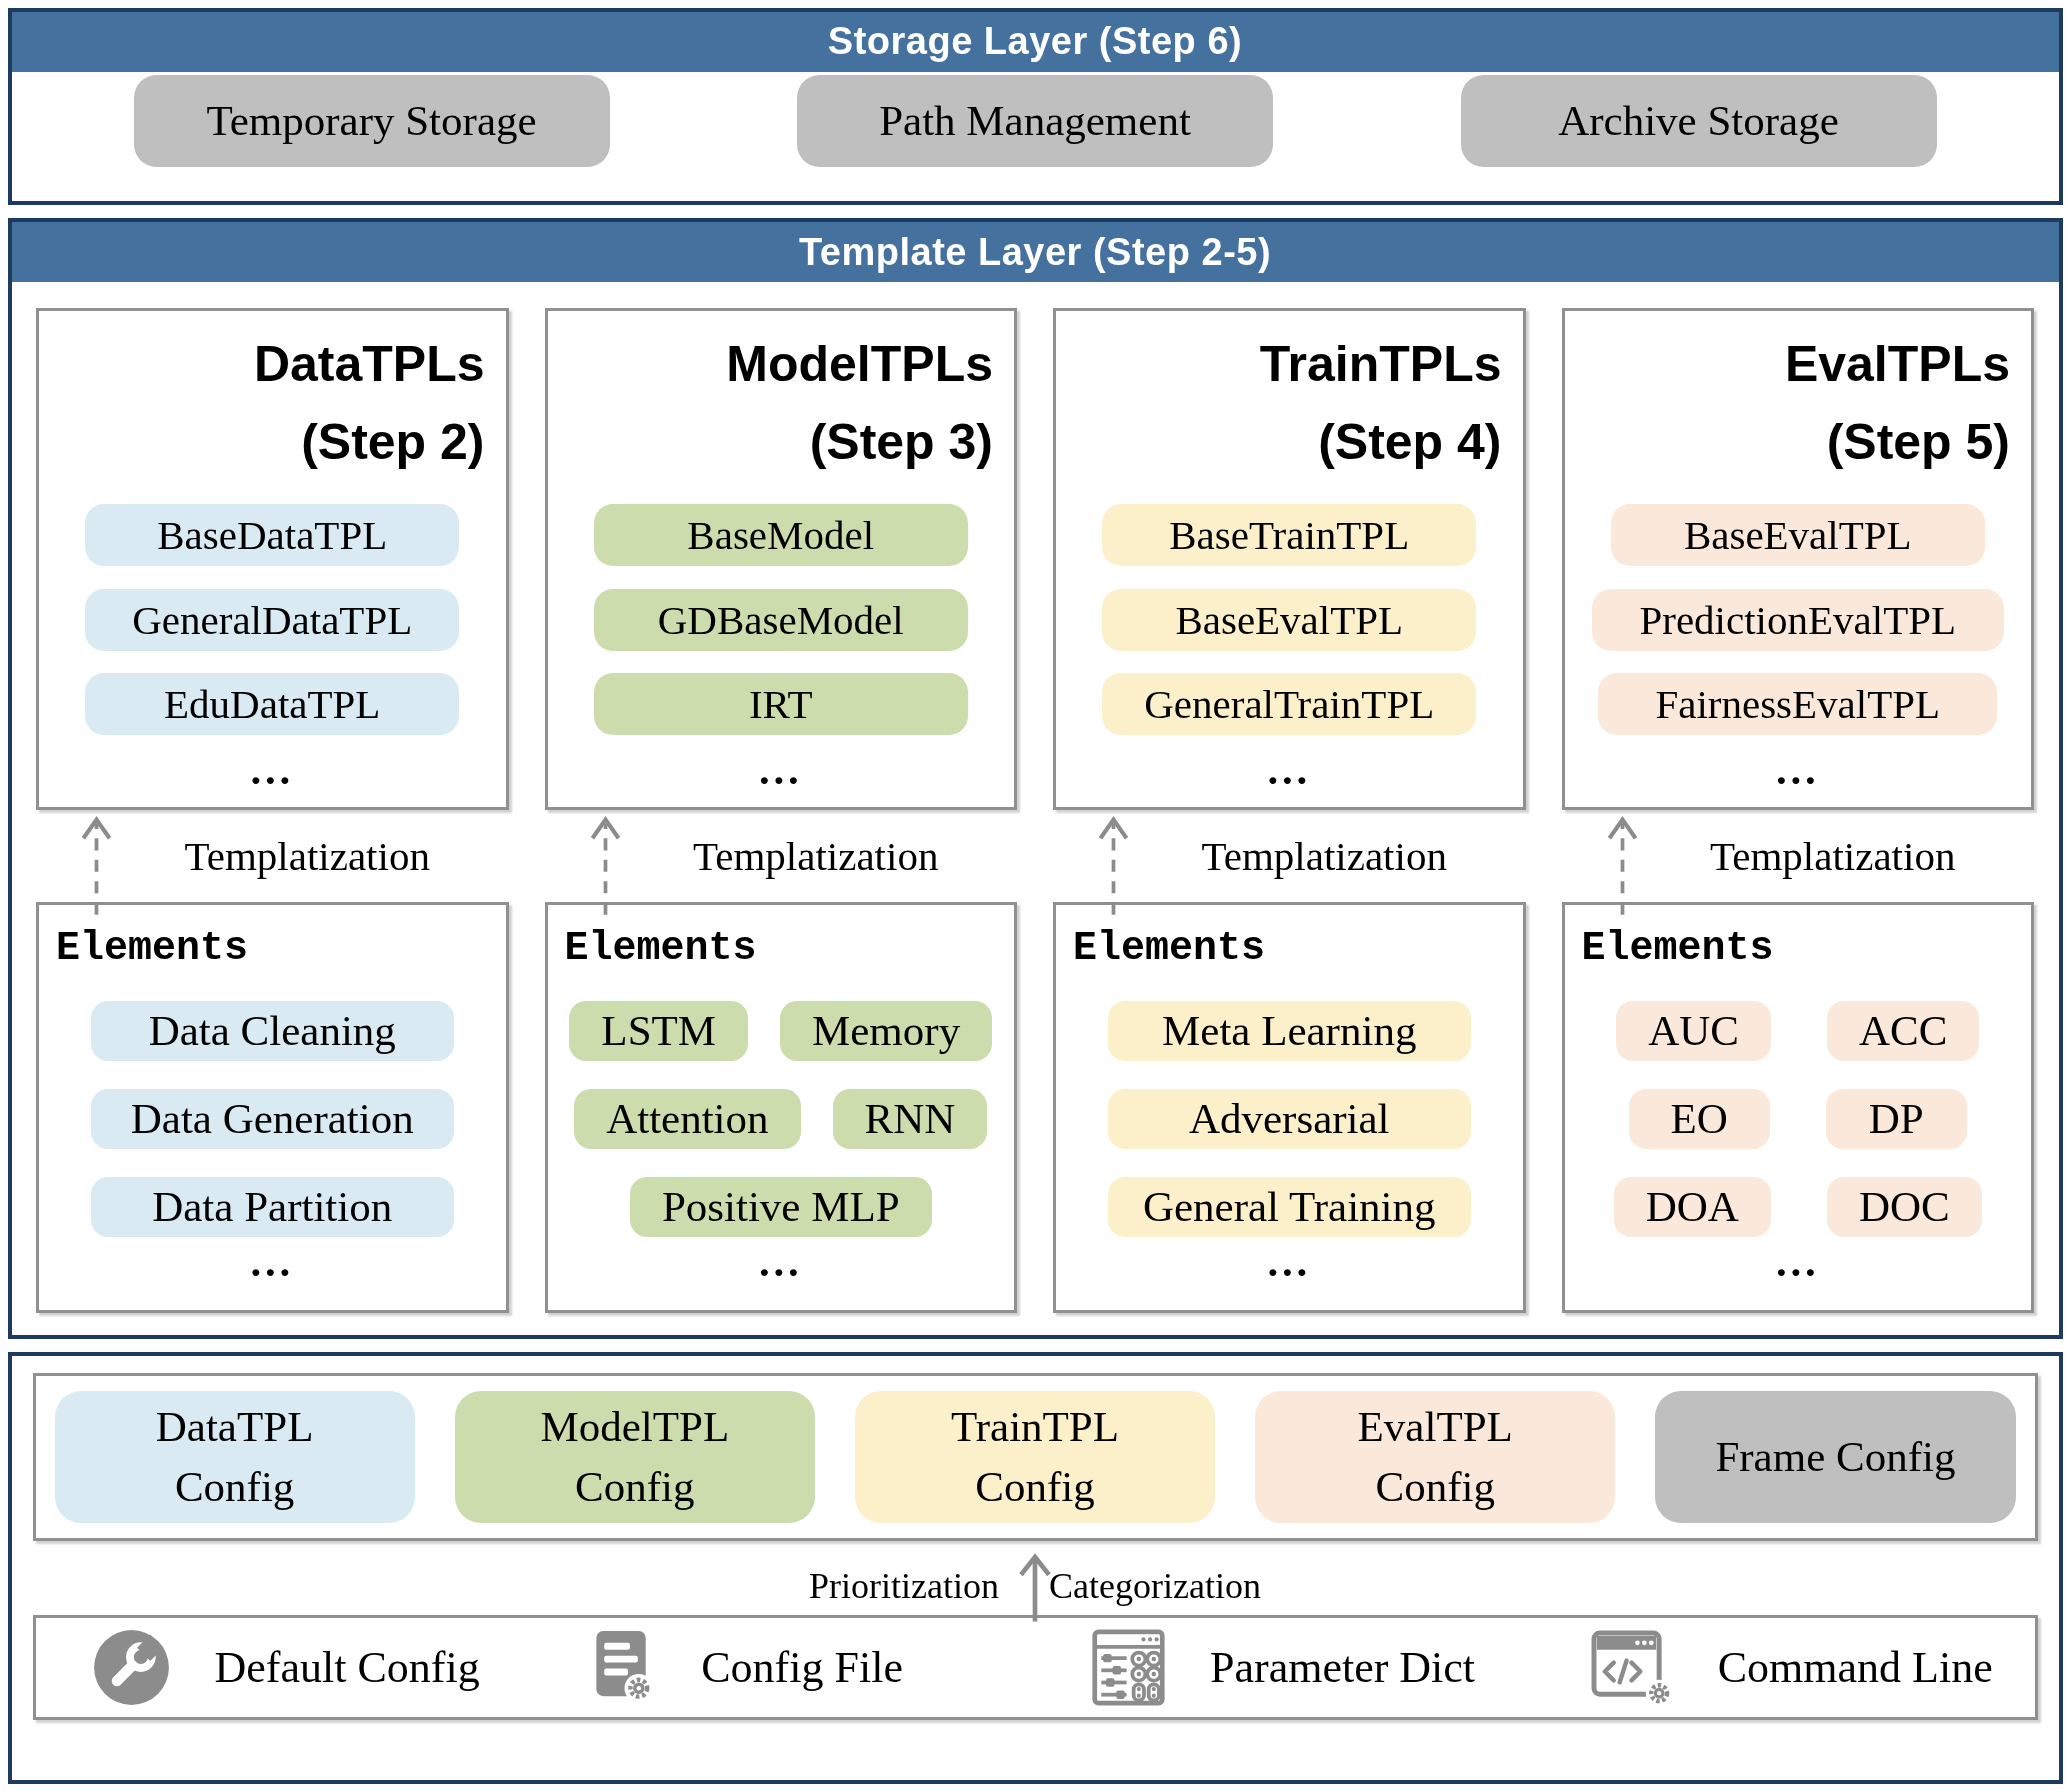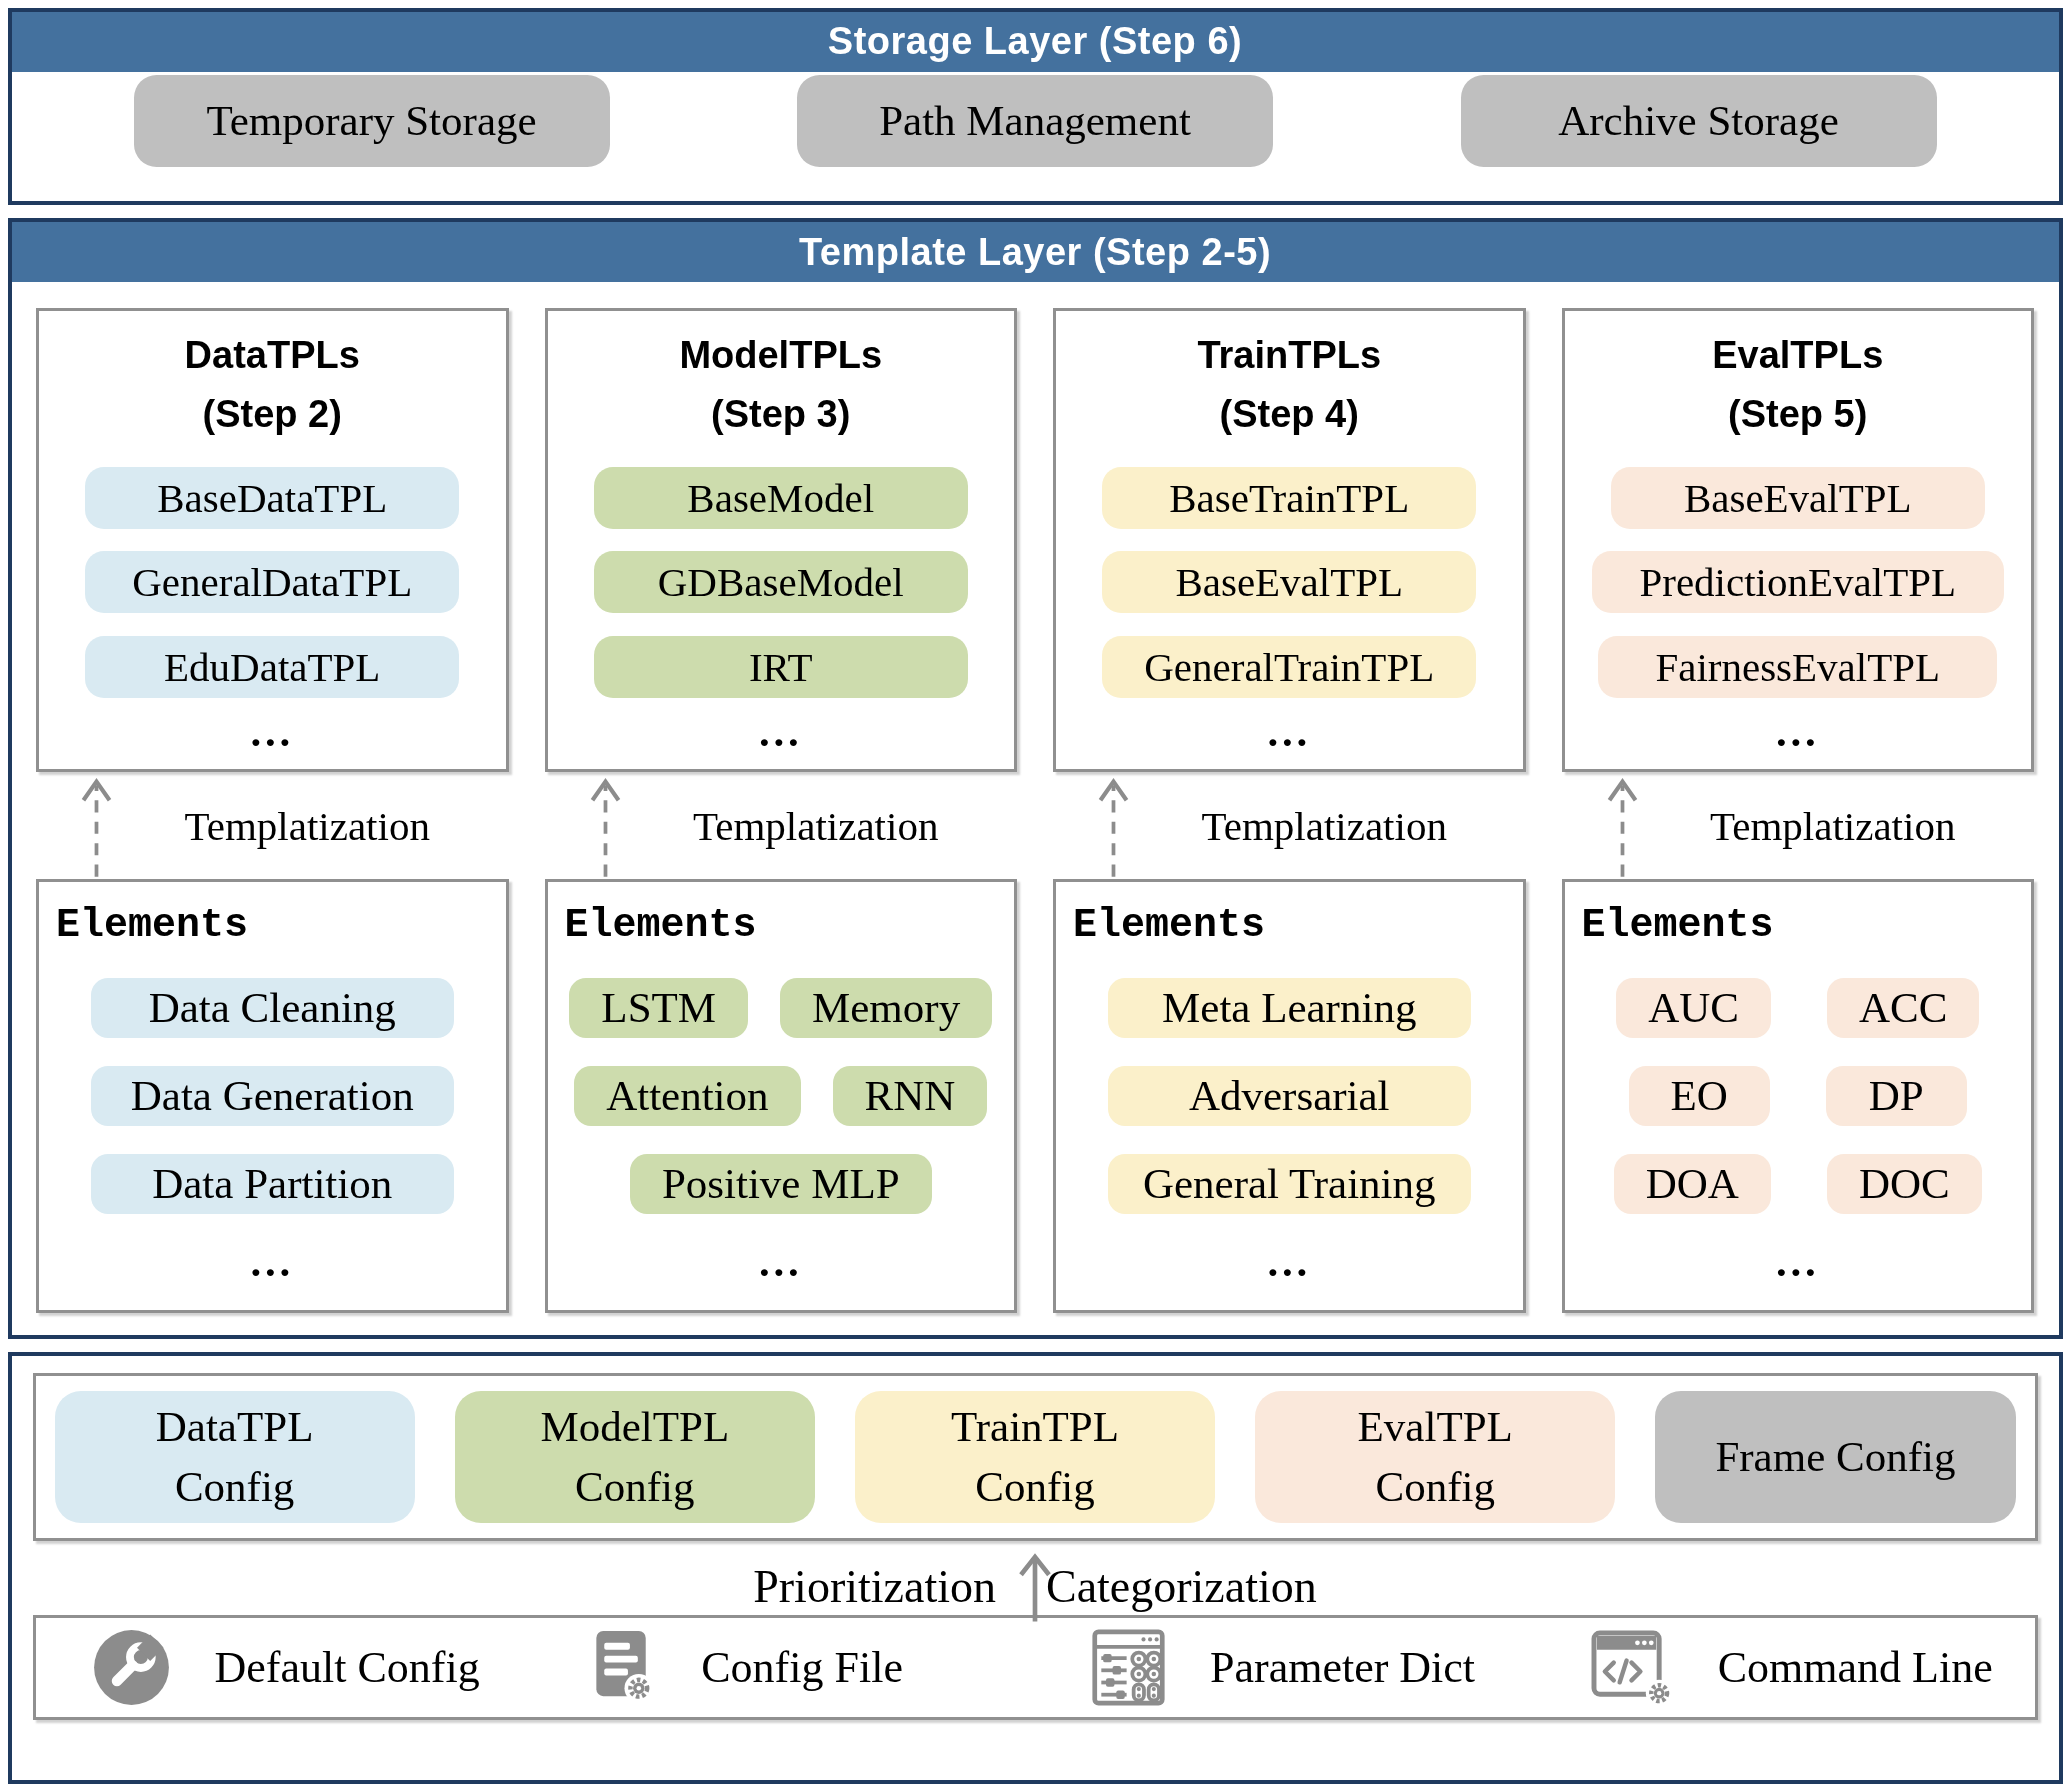--- a/index.html
+++ b/index.html
@@ -20,22 +20,22 @@
   .storage-body { display:flex; justify-content:space-between; padding:3px 122px 0 122px; }
   .storage-pill { width:476px; height:92px; background:#BFBFBF; border-radius:22.6px;
                   display:flex; align-items:center; justify-content:center; font-size:43px; }
 
   
   .template-body { box-sizing:border-box; height:calc(100% - 60px);
                    display:flex; gap:36px; padding:26px 24.5px 22.6px 24.5px; }
   .column { flex:1; display:flex; flex-direction:column; min-width:0; }
   .gbox { border:3.8px solid #909090; box-shadow:2.8px 2.8px 1.9px rgba(0,0,0,0.18); background:#fff; box-sizing:border-box; }
   .tpl-box { padding:15px 21px 13px 21px; }
-  .col-title { text-align:center; font-family:"Liberation Sans", sans-serif; font-weight:700;
-               font-size:38px; line-height:1.55; margin-bottom:7.5px; color:#000; }
+  .col-title { text-align:right; font-family:"Liberation Sans", sans-serif; font-weight:700;
+               font-size:50px; line-height:1.55; margin-bottom:7.5px; color:#000; }
   .tpl-pill { width:88%; height:62px; margin:22.6px auto 0 auto; border-radius:19px;
               display:flex; align-items:center; justify-content:center; font-size:41px; }
   .tpl-pill:first-of-type { margin-top:7.5px; }
   .box-ellipsis { text-align:center; font-weight:700; font-size:43px; letter-spacing:3.8px; margin-top:9.4px; }
 
   .arrow-zone { height:107px; position:relative; display:flex; align-items:center; }
   .arrow-zone svg { position:absolute; left:40px; top:0; }
   .arrow-label { flex:1; text-align:center; padding-left:70px; font-size:41px; }
 
   .elements-box { flex:1; padding:13px 17px 13px 17px; display:flex; flex-direction:column; }
@@ -56,21 +56,21 @@
   .t-peach  { background:#FAE8DB; }
   .t-gray   { background:#BFBFBF; }
 
   
   .config-body { box-sizing:border-box; height:calc(100% - 60px); display:flex; flex-direction:column; }
   .config-pills-box { margin:17px 21px 16px 21px; padding:15px 19px; display:flex; gap:40px; }
   .config-pill { flex:1; height:132px; border-radius:26px; display:flex; flex-direction:column;
                  align-items:center; justify-content:center; text-align:center;
                  font-size:43px; line-height:1.4; }
   .flow-strip { height:58px; position:relative; display:flex; align-items:center; justify-content:center;
-                gap:50px; font-size:46px; }
+                gap:50px; font-size:36px; }
   .flow-strip svg { position:absolute; left:50%; transform:translateX(-50%); top:-7.5px; }
   .sources-box { margin:0 21px; height:107px; display:flex; align-items:center; }
   .source { flex:1; display:flex; align-items:center; gap:44px; padding-left:56px; min-width:0; }
   .source-label { font-size:44px; white-space:nowrap; }
   .src-icon { flex:0 0 auto; display:flex; align-items:center; }
 </style>
 </head>
 <body>
 
 <div class="canvas">

